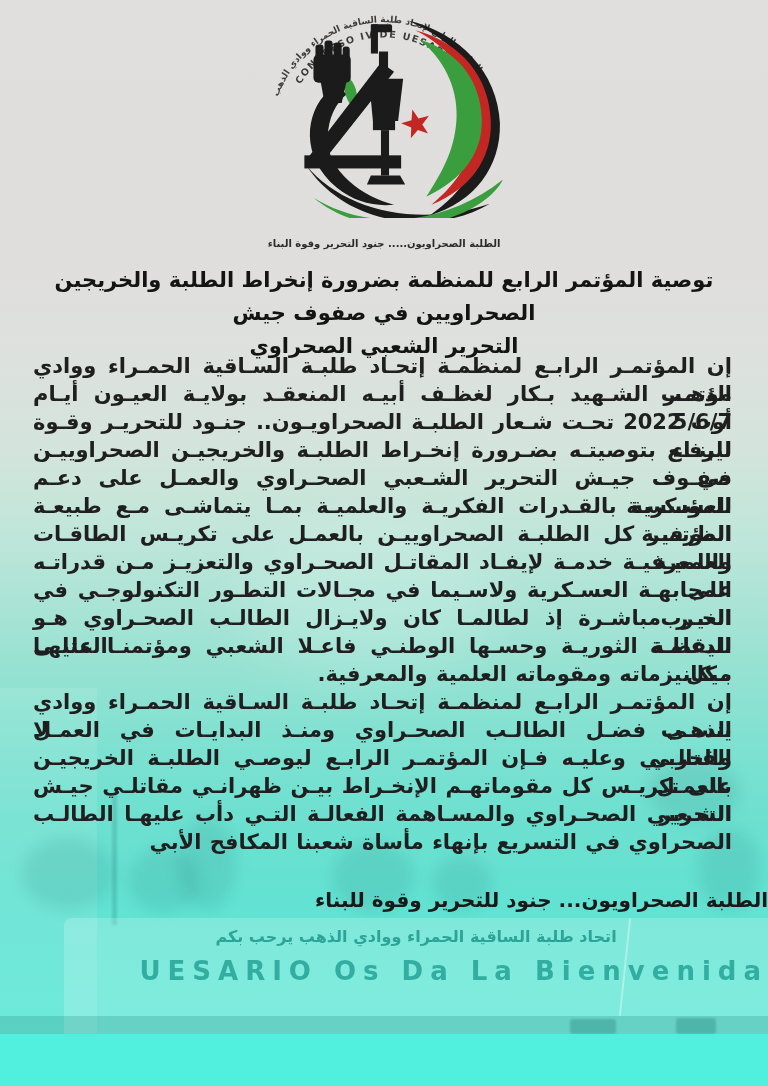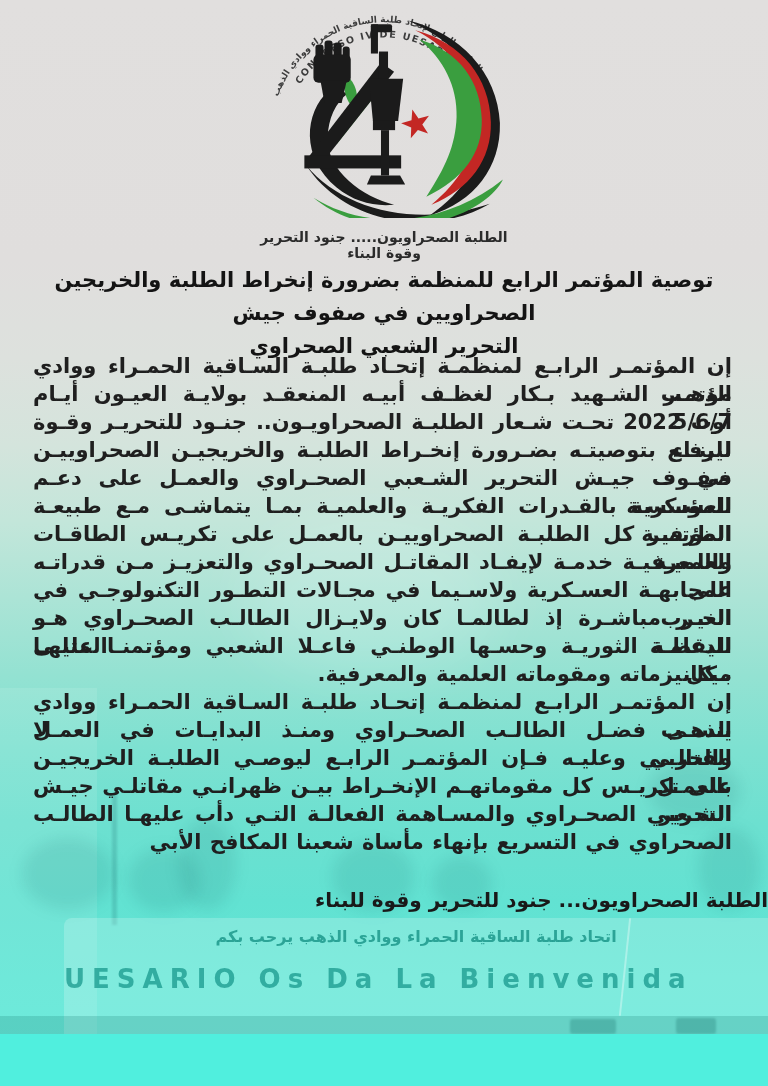--- a/index.html
+++ b/index.html
@@ -12,40 +12,40 @@
       #5fe6d5 90%, #5ce8d7 96%, #58e9d8 100%);
   }
   
   .photo-layer{position:absolute;inset:0;pointer-events:none;}
   .blob{position:absolute;border-radius:50%;background:rgba(8,88,92,0.11);filter:blur(7px);}
   .pole{position:absolute;left:112px;top:795px;width:5px;height:130px;background:rgba(5,75,80,0.16);filter:blur(1px);}
   .photo-left-edge{position:absolute;left:0;top:688px;width:97px;height:348px;background:rgba(255,255,255,0.10);}
   .sheen{position:absolute;left:240px;top:520px;width:260px;height:160px;border-radius:50%;background:rgba(255,255,255,0.16);filter:blur(28px);}
 
   .logo{position:absolute;top:6px;left:50%;transform:translateX(-50%);width:252px;text-align:center;}
-  .logo-caption{font-size:14px;font-weight:bold;color:#2b2b2b;margin-top:7px;direction:rtl;}
+  .logo-caption{font-size:10px;font-weight:bold;color:#2b2b2b;margin-top:16px;direction:rtl;}
 
   .title{position:absolute;top:264px;left:28px;right:28px;direction:rtl;text-align:center;
          font-size:21px;font-weight:bold;color:#141414;line-height:33px;}
   .title-line{display:block;}
 
   .body-text{position:absolute;top:352px;right:36px;left:33px;direction:rtl;
              font-size:21px;font-weight:bold;color:#1f1f1f;}
   .para .line{line-height:28px;height:28px;text-align:justify;text-align-last:justify;
               word-spacing:1px;white-space:normal;}
   .para .line:last-child{text-align-last:right;}
 
   .closing{position:absolute;top:888px;left:0;right:0;direction:rtl;
            font-size:20px;font-weight:bold;color:#191919;}
 
   .banner{position:absolute;top:918px;left:64px;right:0;height:124px;
           background:rgba(255,255,255,0.20);border-radius:8px 0 0 0;}
   .banner-ar{margin-top:9px;direction:rtl;text-align:center;font-size:16px;font-weight:bold;
              letter-spacing:0.5px;color:rgba(22,146,134,0.80);}
-  .banner-es{margin-top:18px;text-align:left;font-size:26px;font-weight:bold;
+  .banner-es{margin-top:10px;text-align:right;font-size:26px;font-weight:bold;
              letter-spacing:7px;color:rgba(24,152,140,0.75);}
   .crease{position:absolute;top:0;left:560px;width:2px;height:98px;background:rgba(255,255,255,0.35);transform:rotate(6deg);}
 
   .dark-band{position:absolute;top:1016px;left:0;right:0;height:18px;background:rgba(12,108,98,0.20);}
   .band-blob{position:absolute;background:rgba(10,95,90,0.25);border-radius:3px;filter:blur(1px);}
   .bottom-strip{position:absolute;top:1034px;left:0;right:0;bottom:0;background:#50efde;}
 </style>
 </head>
 <body>
 

